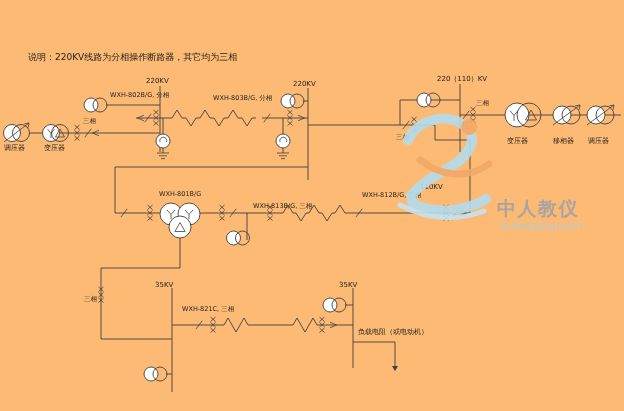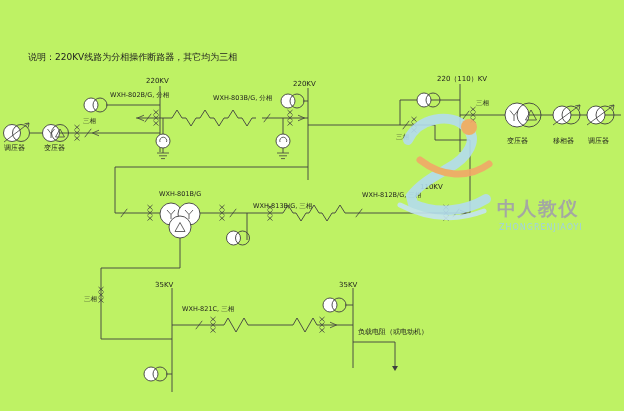--- a/index.html
+++ b/index.html
@@ -1,16 +1,16 @@
 <!DOCTYPE html>
 <html><head>
 <meta charset="utf-8">
 <style>
   html,body{margin:0;padding:0;background:#ffffff;}
-  .stage{position:relative;width:624px;height:411px;background:#bef264;overflow:hidden;
+  .stage{position:relative;width:624px;height:411px;background:#fdba74;overflow:hidden;
          font-family:"DejaVu Sans","Liberation Sans",sans-serif;}
   svg{display:block;}
   .wire{stroke:#3f3f3f;stroke-width:0.9;fill:none;}
   .sym{stroke:#3f3f3f;stroke-width:0.9;fill:#ffffff;}
   .symo{stroke:#3f3f3f;stroke-width:0.9;fill:none;}
   .thin{stroke:#3f3f3f;stroke-width:0.8;fill:none;}
   .lbl{fill:#1d1d1d;font-size:7px;}
   .lbl-sm{fill:#1d1d1d;font-size:6.5px;}
   .lbl-note{fill:#1d1d1d;font-size:9px;}
   .wm-zh{fill:#a2a2a8;opacity:0.92;font-size:19px;font-weight:bold;letter-spacing:1.5px;}

